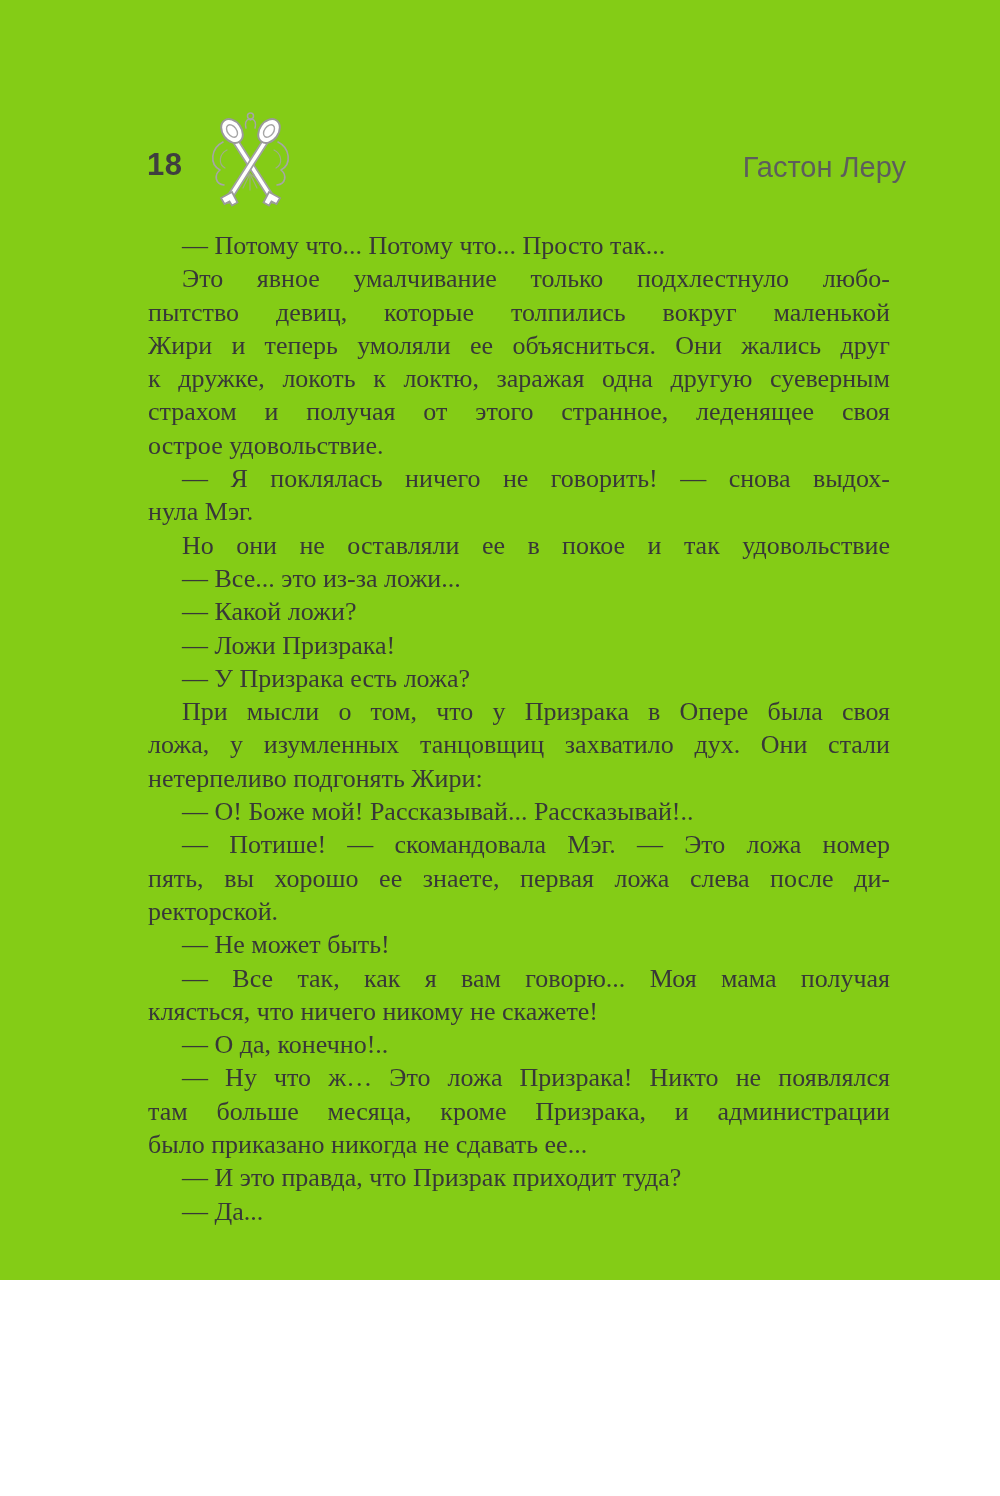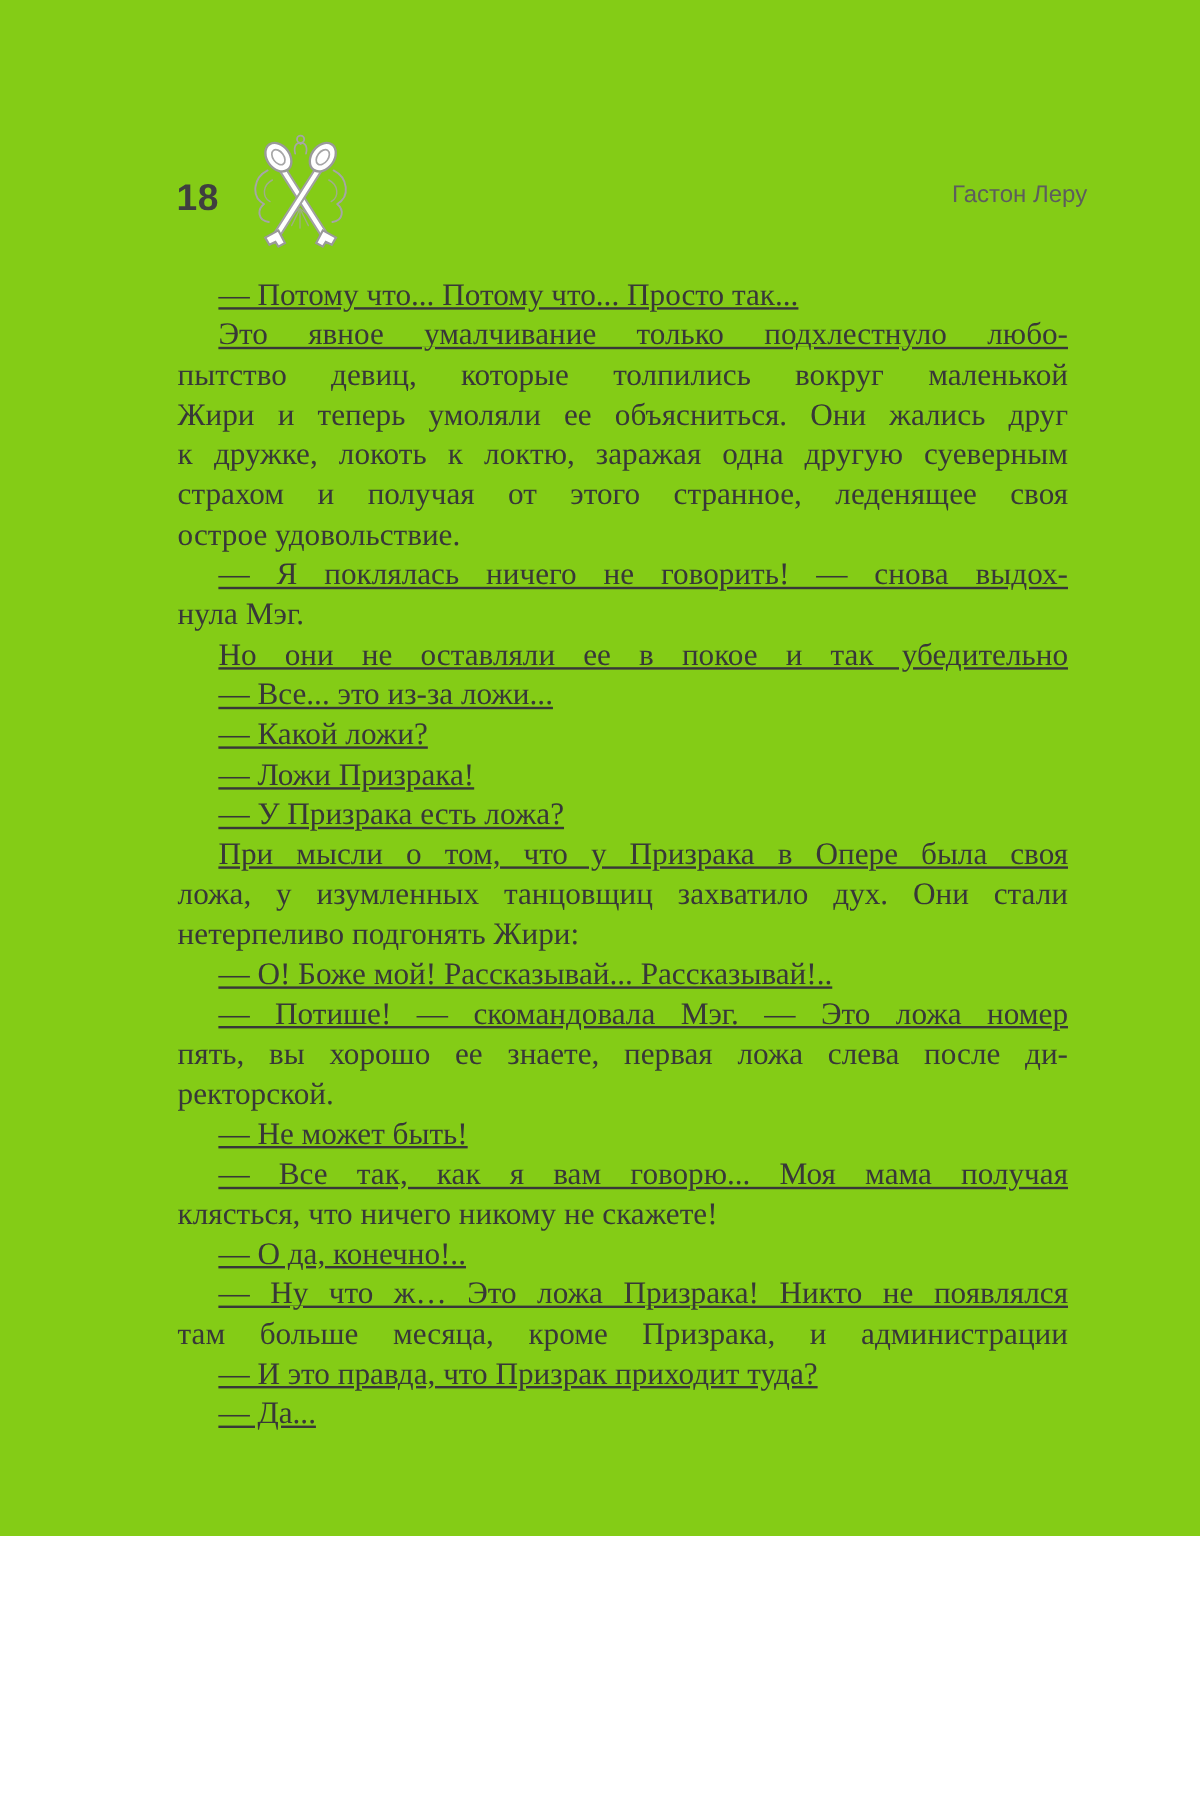--- a/index.html
+++ b/index.html
@@ -29,41 +29,41 @@
     top: 108px;
     width: 95px;
     height: 110px;
   }
   #running-author {
     position: absolute;
     right: 110px;
     top: 151px;
     font-family: "Liberation Sans", "DejaVu Sans", sans-serif;
     font-weight: 400;
-    font-size: 20px;
+    font-size: 29px;
     color: #5d5d5d;
   }
   
   #page-body {
     position: absolute;
     left: 148px;
     top: 229px;
     width: 742px;
     font-size: 26px;
     line-height: 33.3px;
     color: #383838;
   }
   .paragraph { margin: 0; }
   .line {
     text-align: justify;
     white-space: normal;
   }
   .line.just { text-align-last: justify; }
   .line.last { text-align-last: left; }
-  .line.first { text-indent: 34px; text-decoration: underline; }
+  .line.first { text-indent: 34px; }
 </style>
 </head>
 <body>
 
 <div id="page">
 
   <header>
     <span id="page-number">18</span>
 
     <span id="ornament">
@@ -119,21 +119,21 @@
         <div class="line just">Жири и теперь умоляли ее объясниться. Они жались друг</div>
         <div class="line just">к дружке, локоть к локтю, заражая одна другую суеверным</div>
         <div class="line just">страхом и получая от этого странное, леденящее своя</div>
         <div class="line last">острое удовольствие.</div>
       </div>
       <div class="paragraph">
         <div class="line first just">— Я поклялась ничего не говорить! — снова выдох-</div>
         <div class="line last">нула Мэг.</div>
       </div>
       <div class="paragraph">
-        <div class="line first just">Но они не оставляли ее в покое и так убедительно</div>
+        <div class="line first just">Но они не оставляли ее в покое и так удовольствие</div>
       </div>
       <div class="paragraph">
         <div class="line first last">— Все... это из-за ложи...</div>
       </div>
       <div class="paragraph">
         <div class="line first last">— Какой ложи?</div>
       </div>
       <div class="paragraph">
         <div class="line first last">— Ложи Призрака!</div>
       </div>
@@ -159,20 +159,21 @@
       <div class="paragraph">
         <div class="line first just">— Все так, как я вам говорю... Моя мама получая</div>
         <div class="line last">клясться, что ничего никому не скажете!</div>
       </div>
       <div class="paragraph">
         <div class="line first last">— О да, конечно!..</div>
       </div>
       <div class="paragraph">
         <div class="line first just">— Ну что ж… Это ложа Призрака! Никто не появлялся</div>
         <div class="line just">там больше месяца, кроме Призрака, и администрации</div>
+        <div class="line last">было приказано никогда не сдавать ее...</div>
       </div>
       <div class="paragraph">
         <div class="line first last">— И это правда, что Призрак приходит туда?</div>
       </div>
       <div class="paragraph">
         <div class="line first last">— Да...</div>
       </div>
     </main>
 
 </div>

